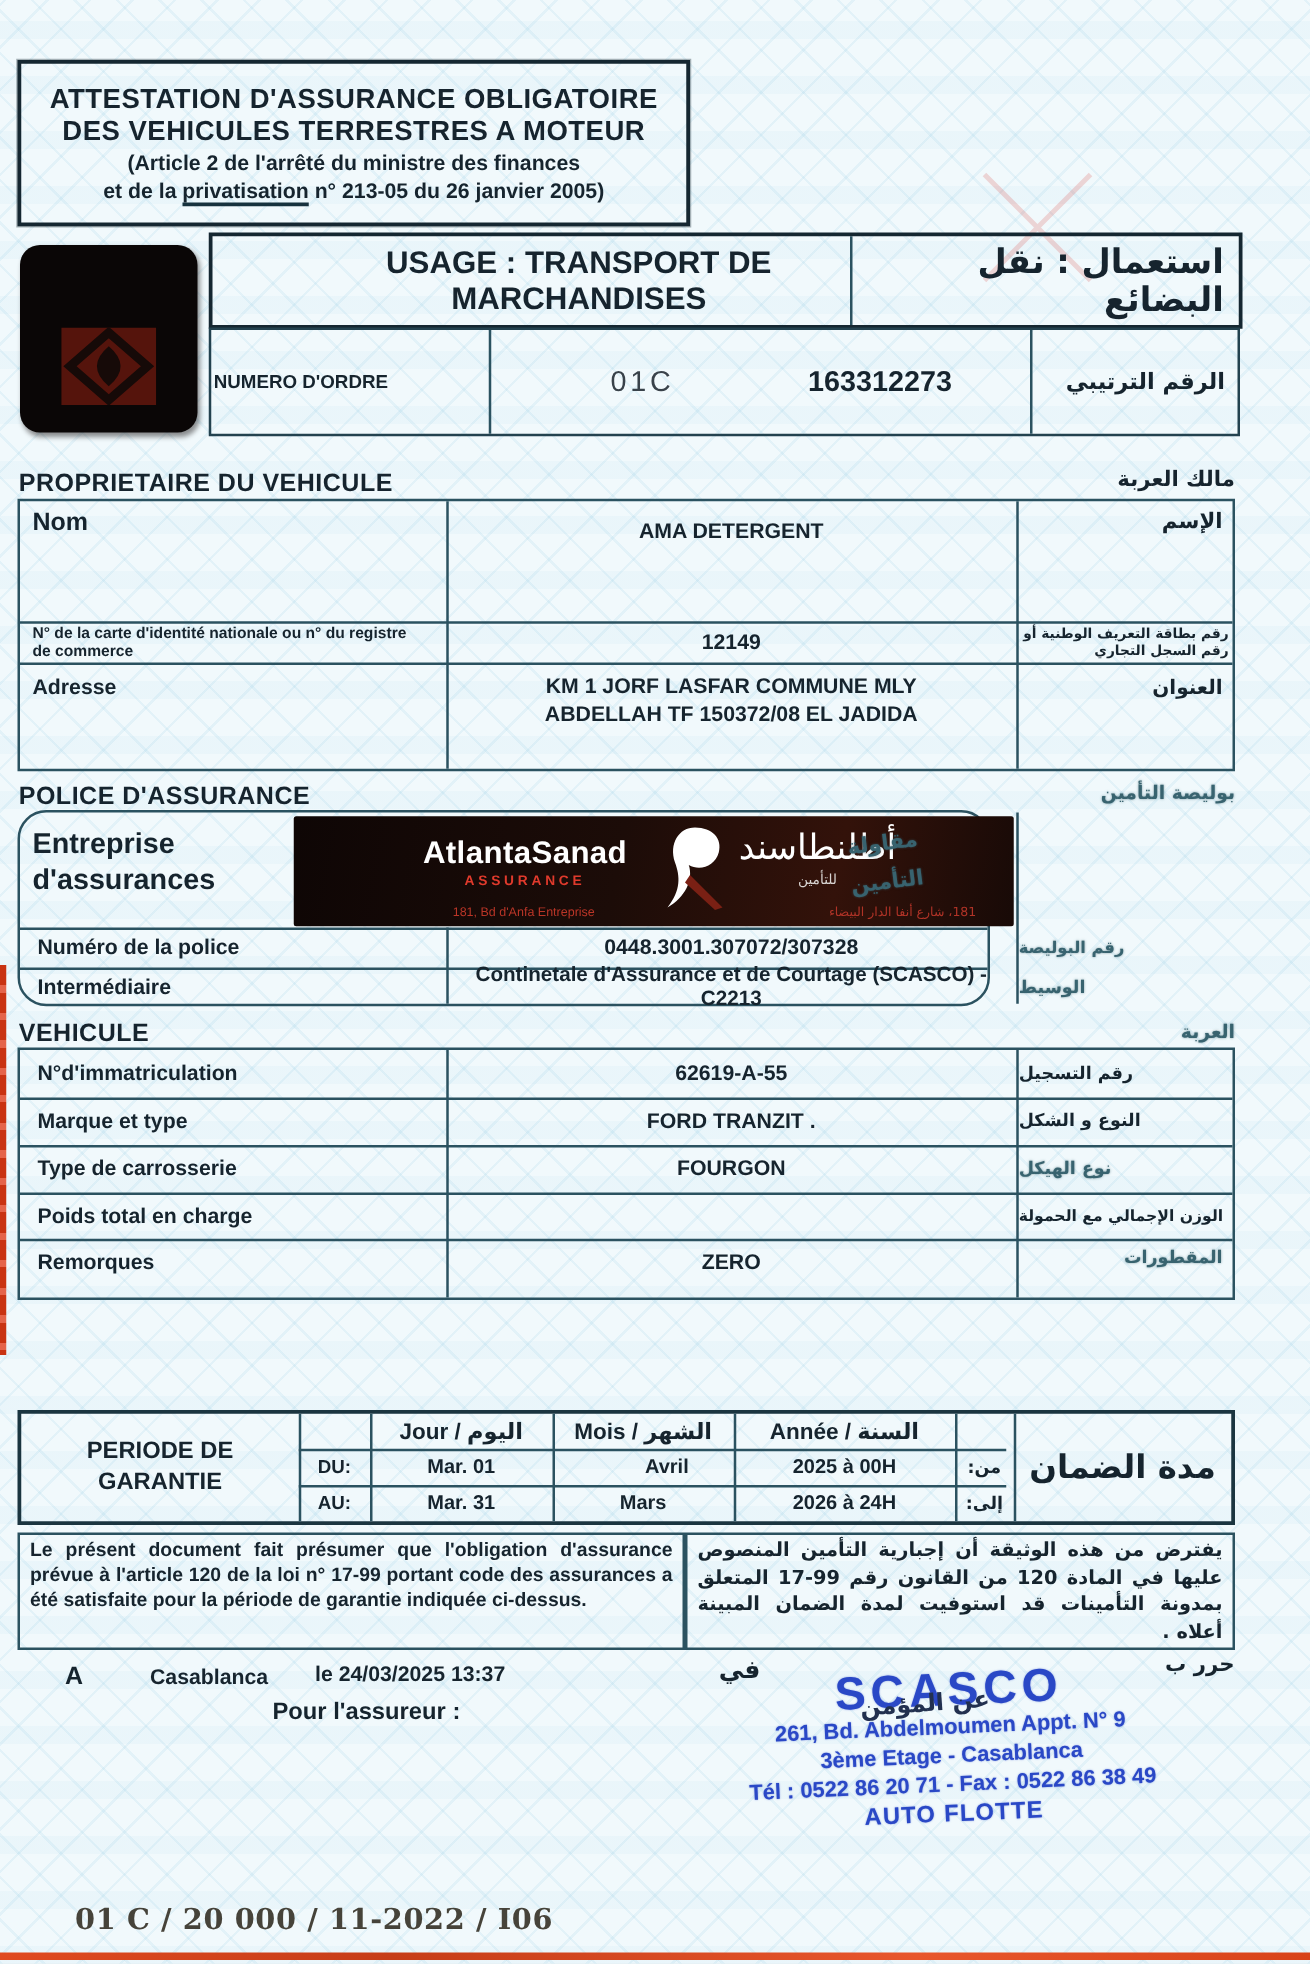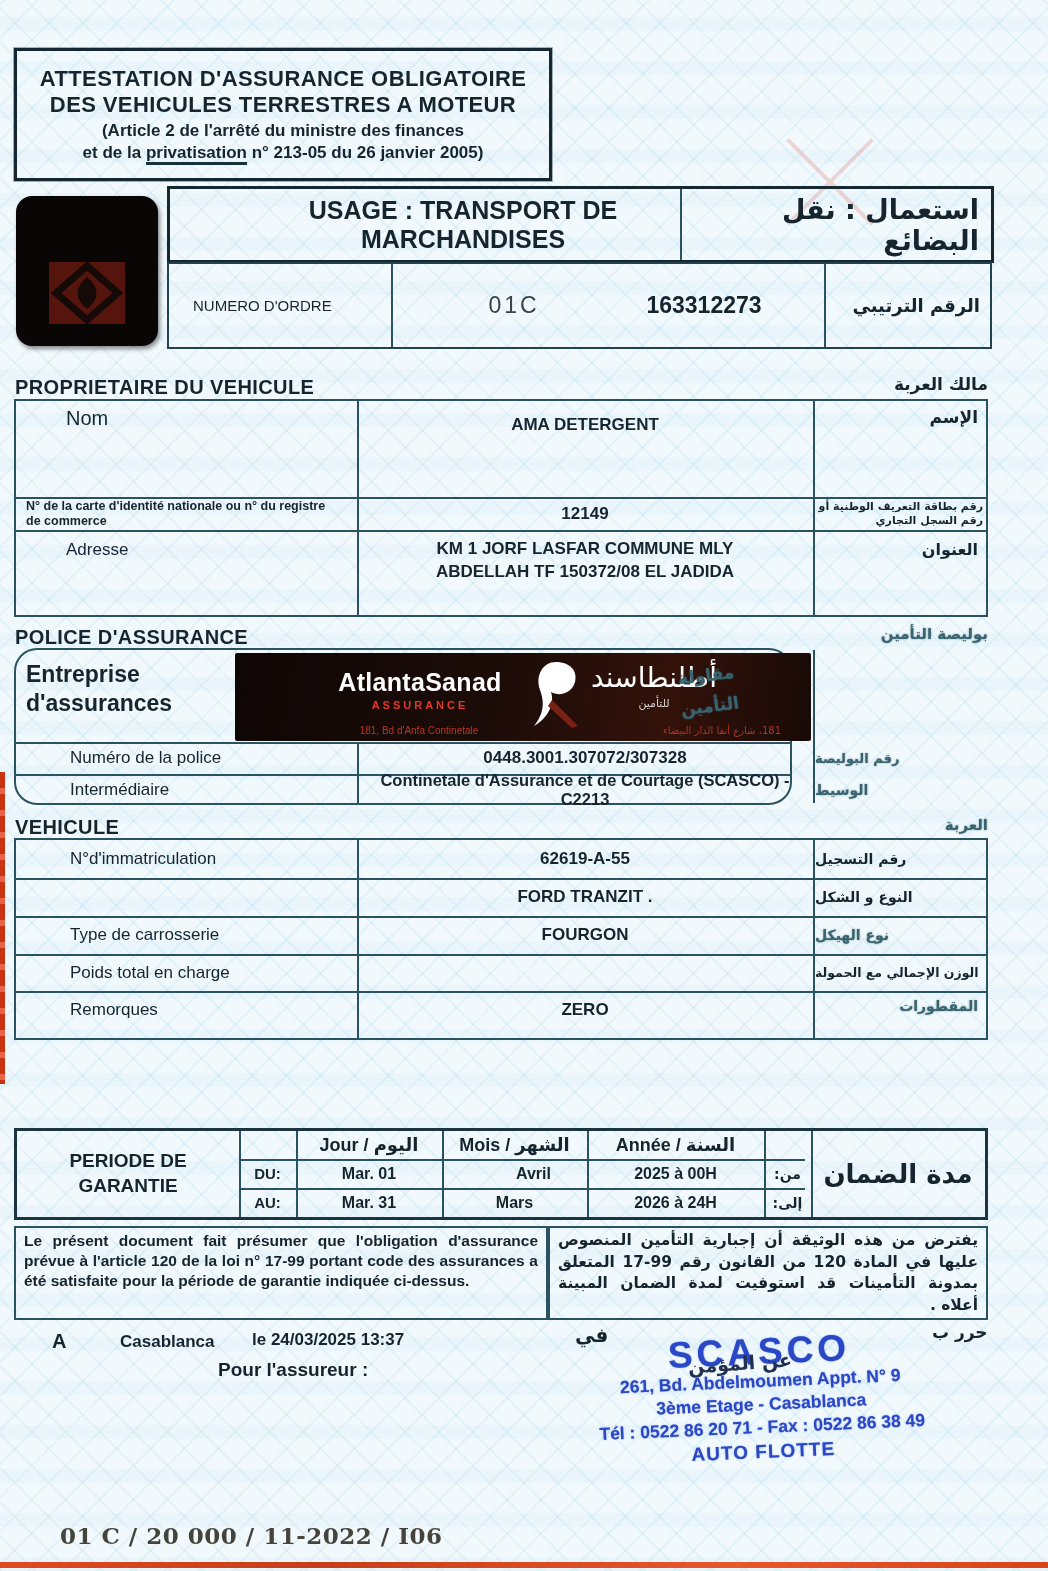--- a/index.html
+++ b/index.html
@@ -52,21 +52,21 @@
   .usage-ar{left:512px;top:0;right:0;height:100%;direction:rtl;padding-right:12px;
             font-size:27px;font-weight:bold;}
   .num-box{left:167px;top:262px;width:821px;height:83px;border:2.5px solid #23424f;}
 
   
   .sec-title{font-size:20px;font-weight:bold;letter-spacing:.4px;}
   .sec-title-ar{font-size:17px;font-weight:bold;direction:rtl;text-align:right;}
   .blur-ar{color:#38636f;text-shadow:0 0 2px rgba(56,99,111,.65);}
 
   
-  .lbl{font-size:17px;font-weight:normal;margin-left:40px;}
+  .lbl{font-size:17px;font-weight:bold;}
   .val{font-size:17px;font-weight:bold;}
   .arl{font-size:15px;font-weight:bold;direction:rtl;}
 
   
   .as-band{position:absolute;left:219px;top:3px;width:576px;height:88px;
            background:linear-gradient(100deg,#0e0605 0%,#1c0c08 45%,#33120a 75%,#180a07 100%);
            border-radius:2px;}
   .as-name{position:absolute;left:90px;top:15px;width:190px;text-align:center;color:#fff;
            font-size:25px;font-weight:bold;letter-spacing:.3px;}
   .as-tag{position:absolute;left:90px;top:46px;width:190px;text-align:center;color:#e03a2c;
@@ -136,21 +136,21 @@
     <div class="cell cc usage-fr">
       <div class="txt">USAGE : TRANSPORT DE MARCHANDISES</div>
     </div>
     <div class="vline" style="left:510px;"></div>
     <div class="cell cr usage-ar ar">
       <div>استعمال : نقل البضائع</div>
     </div>
   </div>
 
   <div class="abs num-box">
-    <div class="cell" style="left:0;top:0;width:222px;height:100%;padding-left:24px;font-size:15px;font-weight:normal;">NUMERO D'ORDRE</div>
+    <div class="cell" style="left:0;top:0;width:222px;height:100%;padding-left:2px;font-size:15px;font-weight:bold;">NUMERO D'ORDRE</div>
     <div class="vline" style="left:222px;"></div>
     <div class="cell cc" style="left:280px;top:0;width:130px;height:100%;font-size:23px;letter-spacing:3px;color:#39424a;">01C</div>
     <div class="cell cc" style="left:430px;top:0;width:210px;height:100%;font-size:23px;font-weight:bold;">163312273</div>
     <div class="vline" style="left:655px;"></div>
     <div class="cell cr ar" style="left:655px;top:0;right:0;height:100%;padding-right:10px;font-size:18px;font-weight:bold;">الرقم الترتيبي</div>
   </div>
 
   <div class="abs sec-title" style="left:15px;top:376px;">PROPRIETAIRE DU VEHICULE</div>
   <div class="abs sec-title-ar ar" style="left:820px;top:374px;width:168px;">مالك العربة</div>
 
@@ -180,21 +180,21 @@
     <div class="vline" style="left:341px;top:92px;"></div>
     <div class="vline" style="left:797px;"></div>
     <div class="hline" style="top:92px;"></div>
     <div class="hline" style="top:124px;"></div>
 
     <div class="abs" style="left:10px;top:10px;width:180px;font-size:23px;font-weight:bold;line-height:1.25;">Entreprise d'assurances</div>
 
     <div class="as-band">
       <div class="as-name">AtlantaSanad</div>
       <div class="as-tag">ASSURANCE</div>
-      <div class="as-addr">181, Bd d'Anfa Continetale</div>
+      <div class="as-addr">181, Bd d'Anfa Entreprise</div>
       <svg class="as-mark" width="52" height="72" viewBox="0 0 52 72">
         <path d="M26 2 C40 2 48 11 45 22 C42 33 30 37 21 32 C25 44 18 58 4 66 C15 52 14 41 10 30 C5 15 13 2 26 2 Z" fill="#ffffff"></path>
         <path d="M22 40 L48 66 L42 68 L18 46 Z" fill="#7a2014"></path>
       </svg>
       <div class="as-arname ar">أطلنطاسند</div>
       <div class="as-artag ar">للتأمين</div>
       <div class="as-araddr ar">181، شارع أنفا الدار البيضاء</div>
     </div>
 
     <div class="abs ar blur-ar" style="right:22px;top:10px;width:120px;font-size:17px;font-weight:bold;direction:rtl;text-align:center;line-height:1.8;transform:rotate(-7deg);">مقاولة التأمين</div>
@@ -216,20 +216,21 @@
     <div class="vline" style="left:797px;"></div>
     <div class="hline" style="top:38px;"></div>
     <div class="hline" style="top:76px;"></div>
     <div class="hline" style="top:114px;"></div>
     <div class="hline" style="top:151px;"></div>
 
     <div class="cell lbl" style="left:14px;top:0;width:320px;height:38px;">N°d'immatriculation</div>
     <div class="cell cc val" style="left:341px;top:0;width:456px;height:38px;">62619-A-55</div>
     <div class="cell cr ar" style="left:799px;top:0;width:168px;height:38px;padding-right:8px;font-size:14px;font-weight:bold;direction:rtl;">رقم التسجيل</div>
 
+    <div class="cell lbl" style="left:14px;top:38px;width:320px;height:38px;">Marque et type</div>
     <div class="cell cc val" style="left:341px;top:38px;width:456px;height:38px;">FORD TRANZIT .</div>
     <div class="cell cr ar" style="left:799px;top:38px;width:168px;height:38px;padding-right:8px;font-size:14px;font-weight:bold;direction:rtl;">النوع و الشكل</div>
 
     <div class="cell cc val" style="left:341px;top:76px;width:456px;height:38px;">FOURGON</div>
     <div class="cell lbl" style="left:14px;top:76px;width:320px;height:38px;">Type de carrosserie</div>
     <div class="cell cr ar blur-ar" style="left:799px;top:76px;width:168px;height:38px;padding-right:8px;font-size:14px;font-weight:bold;direction:rtl;">نوع الهيكل</div>
 
     <div class="cell lbl" style="left:14px;top:114px;width:320px;height:37px;">Poids total en charge</div>
     <div class="cell cc val" style="left:341px;top:114px;width:456px;height:37px;"></div>
     <div class="cell cr ar" style="left:799px;top:114px;width:168px;height:37px;padding-right:8px;font-size:12.5px;font-weight:bold;direction:rtl;">الوزن الإجمالي مع الحمولة</div>

